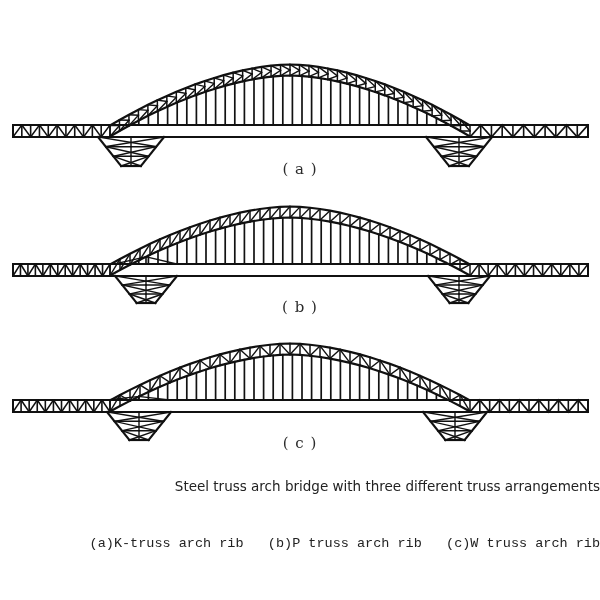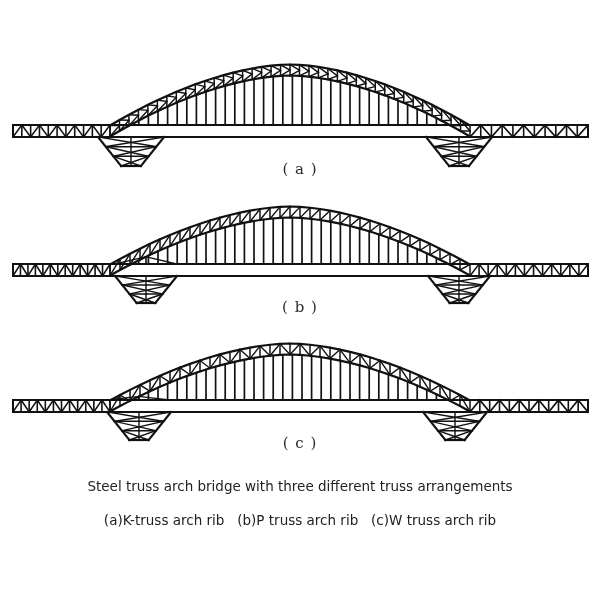--- a/index.html
+++ b/index.html
@@ -39,31 +39,32 @@
     color: #2b2b2b;
     white-space: pre;
   }
   #label-a { top: 160px; }
   #label-b { top: 298px; }
   #label-c { top: 434px; }
 
   .caption {
     position: absolute;
     width: 600px;
-    text-align: center;
+    text-align: right;
     color: #222222;
     white-space: pre;
   }
   #caption-main {
     top: 478px;
     font-size: 13.5px;
   }
   #caption-sub {
-    top: 512px;
+    top: 536px;
     font-size: 13.5px;
+    font-family: Liberation Mono, monospace;
   }
 </style>
 </head>
 <body>
 
 <div id="figure">
 
   <svg id="bridges" viewBox="0 0 600 600" xmlns="http://www.w3.org/2000/svg">
       <g>
         <line x1="13.00" y1="125.00" x2="588.00" y2="125.00" stroke="#111111" stroke-width="2" stroke-linecap="square"></line>

